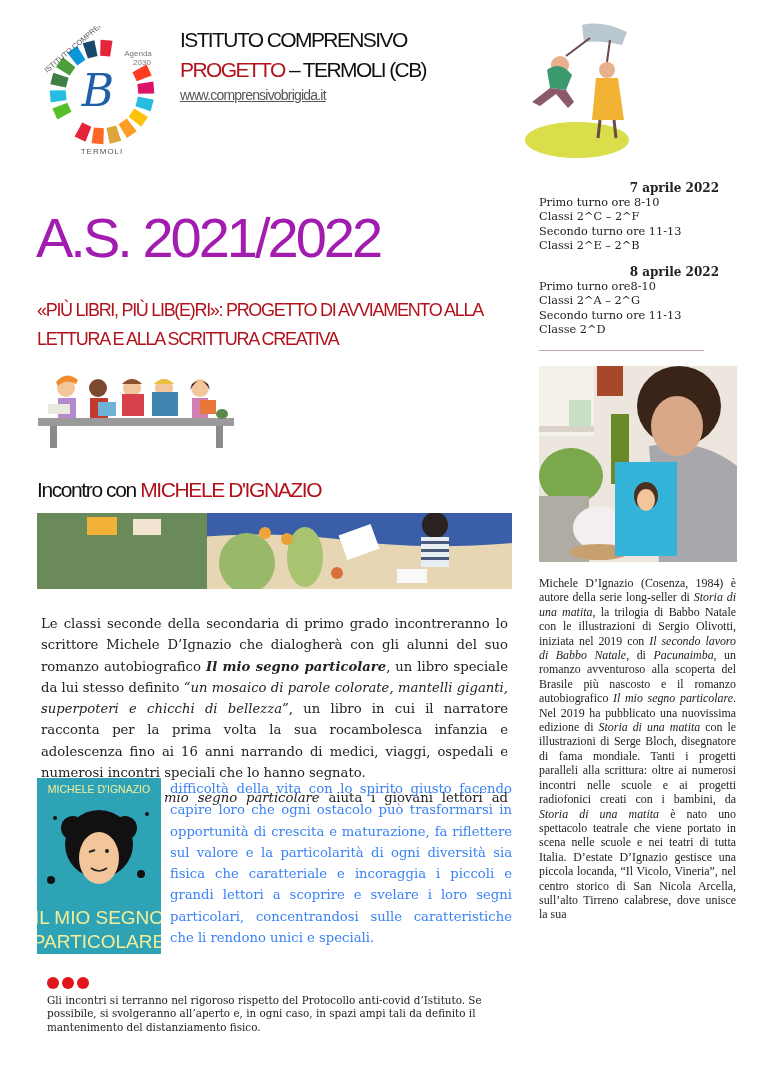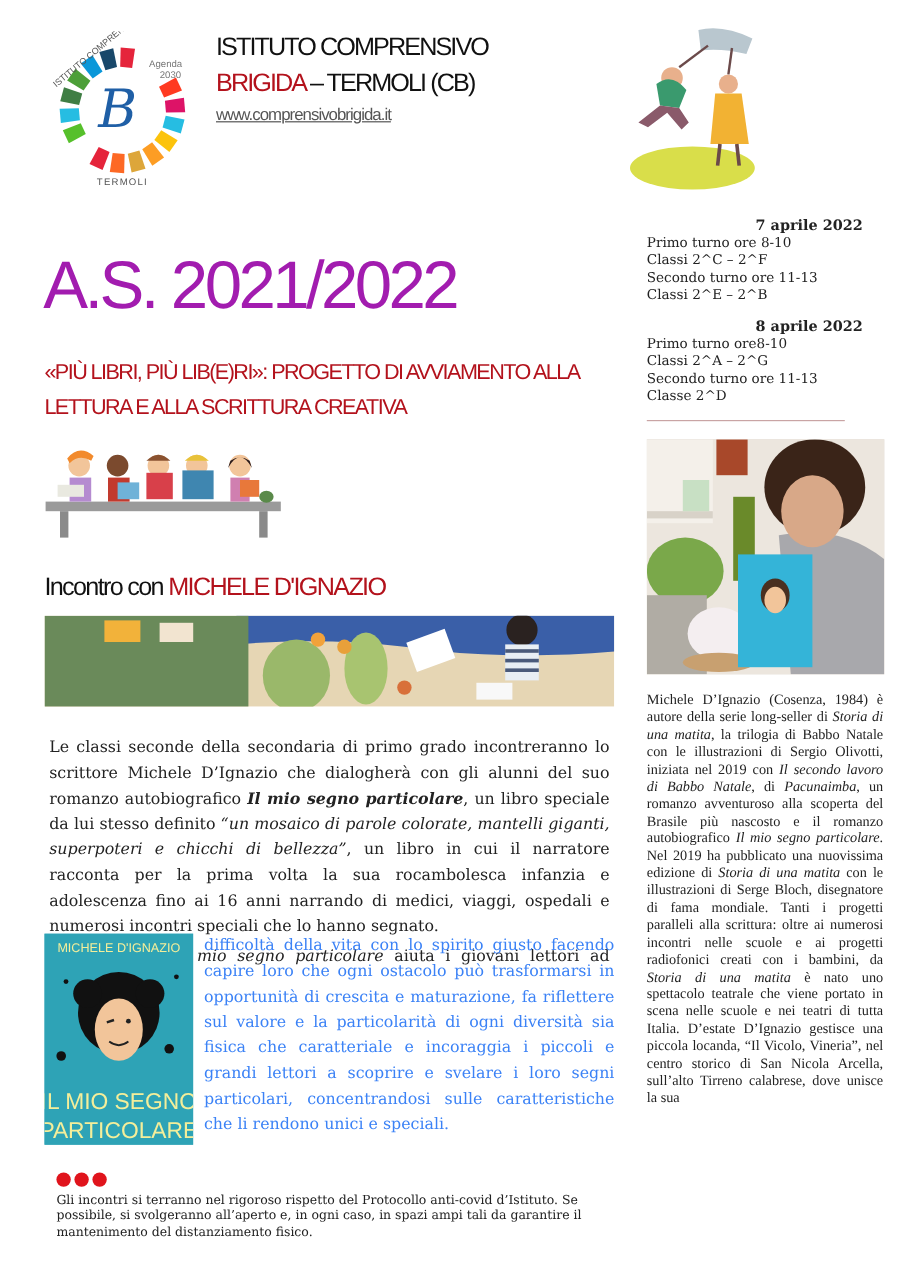--- a/index.html
+++ b/index.html
@@ -75,21 +75,21 @@
       <text x="36" y="-36" font-size="8" font-family="Liberation Sans, sans-serif" fill="#777" text-anchor="middle">Agenda</text>
       <text x="40" y="-27" font-size="8" font-family="Liberation Sans, sans-serif" fill="#777" text-anchor="middle">2030</text>
       <text x="0" y="62" font-size="8" font-family="Liberation Sans, sans-serif" fill="#555" text-anchor="middle" letter-spacing="1">TERMOLI</text>
       <text x="-30" y="-50" font-size="7.5" font-family="Liberation Sans, sans-serif" fill="#555" transform="rotate(-40)">ISTITUTO COMPRENSIVO</text>
     </g>
   </svg>
 </div>
 
 <div class="abs hdr-title">ISTITUTO COMPRENSIVO</div>
 <div class="abs hdr-sub">
-  <span class="red">BRIGIDA</span><span> – TERMOLI (CB)</span>
+  <span class="red">PROGETTO</span><span> – TERMOLI (CB)</span>
 </div>
 <div class="abs hdr-url">www.comprensivobrigida.it</div>
 
 <div class="abs top-illus">
   <svg width="115" height="145" viewBox="0 0 115 145">
     <ellipse cx="55" cy="120" rx="52" ry="18" fill="#d9de4a"></ellipse>
     <path d="M60,5 Q80,0 105,12 L100,25 Q80,20 62,22Z" fill="#b9c7cf"></path>
     <circle cx="38" cy="45" r="9" fill="#e8b08c"></circle>
     <path d="M25,50 Q38,40 50,55 L44,70 L28,68Z" fill="#3a9a6e"></path>
     <path d="M28,68 L10,82 L18,86 L34,74 L46,88 L52,82 L44,70Z" fill="#8a5a6a"></path>
@@ -200,21 +200,21 @@
     <text x="62" y="170" font-size="19" font-family="Liberation Sans, sans-serif" fill="#f4ee9a" text-anchor="middle">PARTICOLARE</text>
   </svg>
 </div>
 <div class="abs book-text">difficoltà della vita con lo spirito giusto facendo capire loro che ogni ostacolo può trasformarsi in opportunità di crescita e maturazione, fa riflettere sul valore e la particolarità di ogni diversità sia fisica che caratteriale e incoraggia i piccoli e grandi lettori a scoprire e svelare i loro segni particolari, concentrandosi sulle caratteristiche che li rendono unici e speciali.</div>
 
 <div class="abs dots">
   <div class="dot"></div>
   <div class="dot"></div>
   <div class="dot"></div>
 </div>
-<div class="abs footnote">Gli incontri si terranno nel rigoroso rispetto del Protocollo anti-covid d’Istituto. Se possibile, si svolgeranno all’aperto e, in ogni caso, in spazi ampi tali da garantire il mantenimento del distanziamento fisico.</div>
+<div class="abs footnote">Gli incontri si terranno nel rigoroso rispetto del Protocollo anti-covid d’Istituto. Se possibile, si svolgeranno all’aperto e, in ogni caso, in spazi ampi tali da definito il mantenimento del distanziamento fisico.</div>
 
 <div class="abs author-photo">
   <svg width="198" height="196" viewBox="0 0 198 196">
     <rect width="198" height="196" fill="#ece6de"></rect>
     <rect x="0" y="0" width="55" height="70" fill="#f4f0ea"></rect>
     <rect x="0" y="60" width="55" height="6" fill="#d8d2c8"></rect>
     <rect x="30" y="34" width="22" height="26" fill="#c8e0c4"></rect>
     <rect x="58" y="0" width="26" height="30" fill="#a8482a"></rect>
     <rect x="72" y="48" width="18" height="70" fill="#6a8a2a"></rect>
     <ellipse cx="32" cy="110" rx="32" ry="28" fill="#7aa84a"></ellipse>

